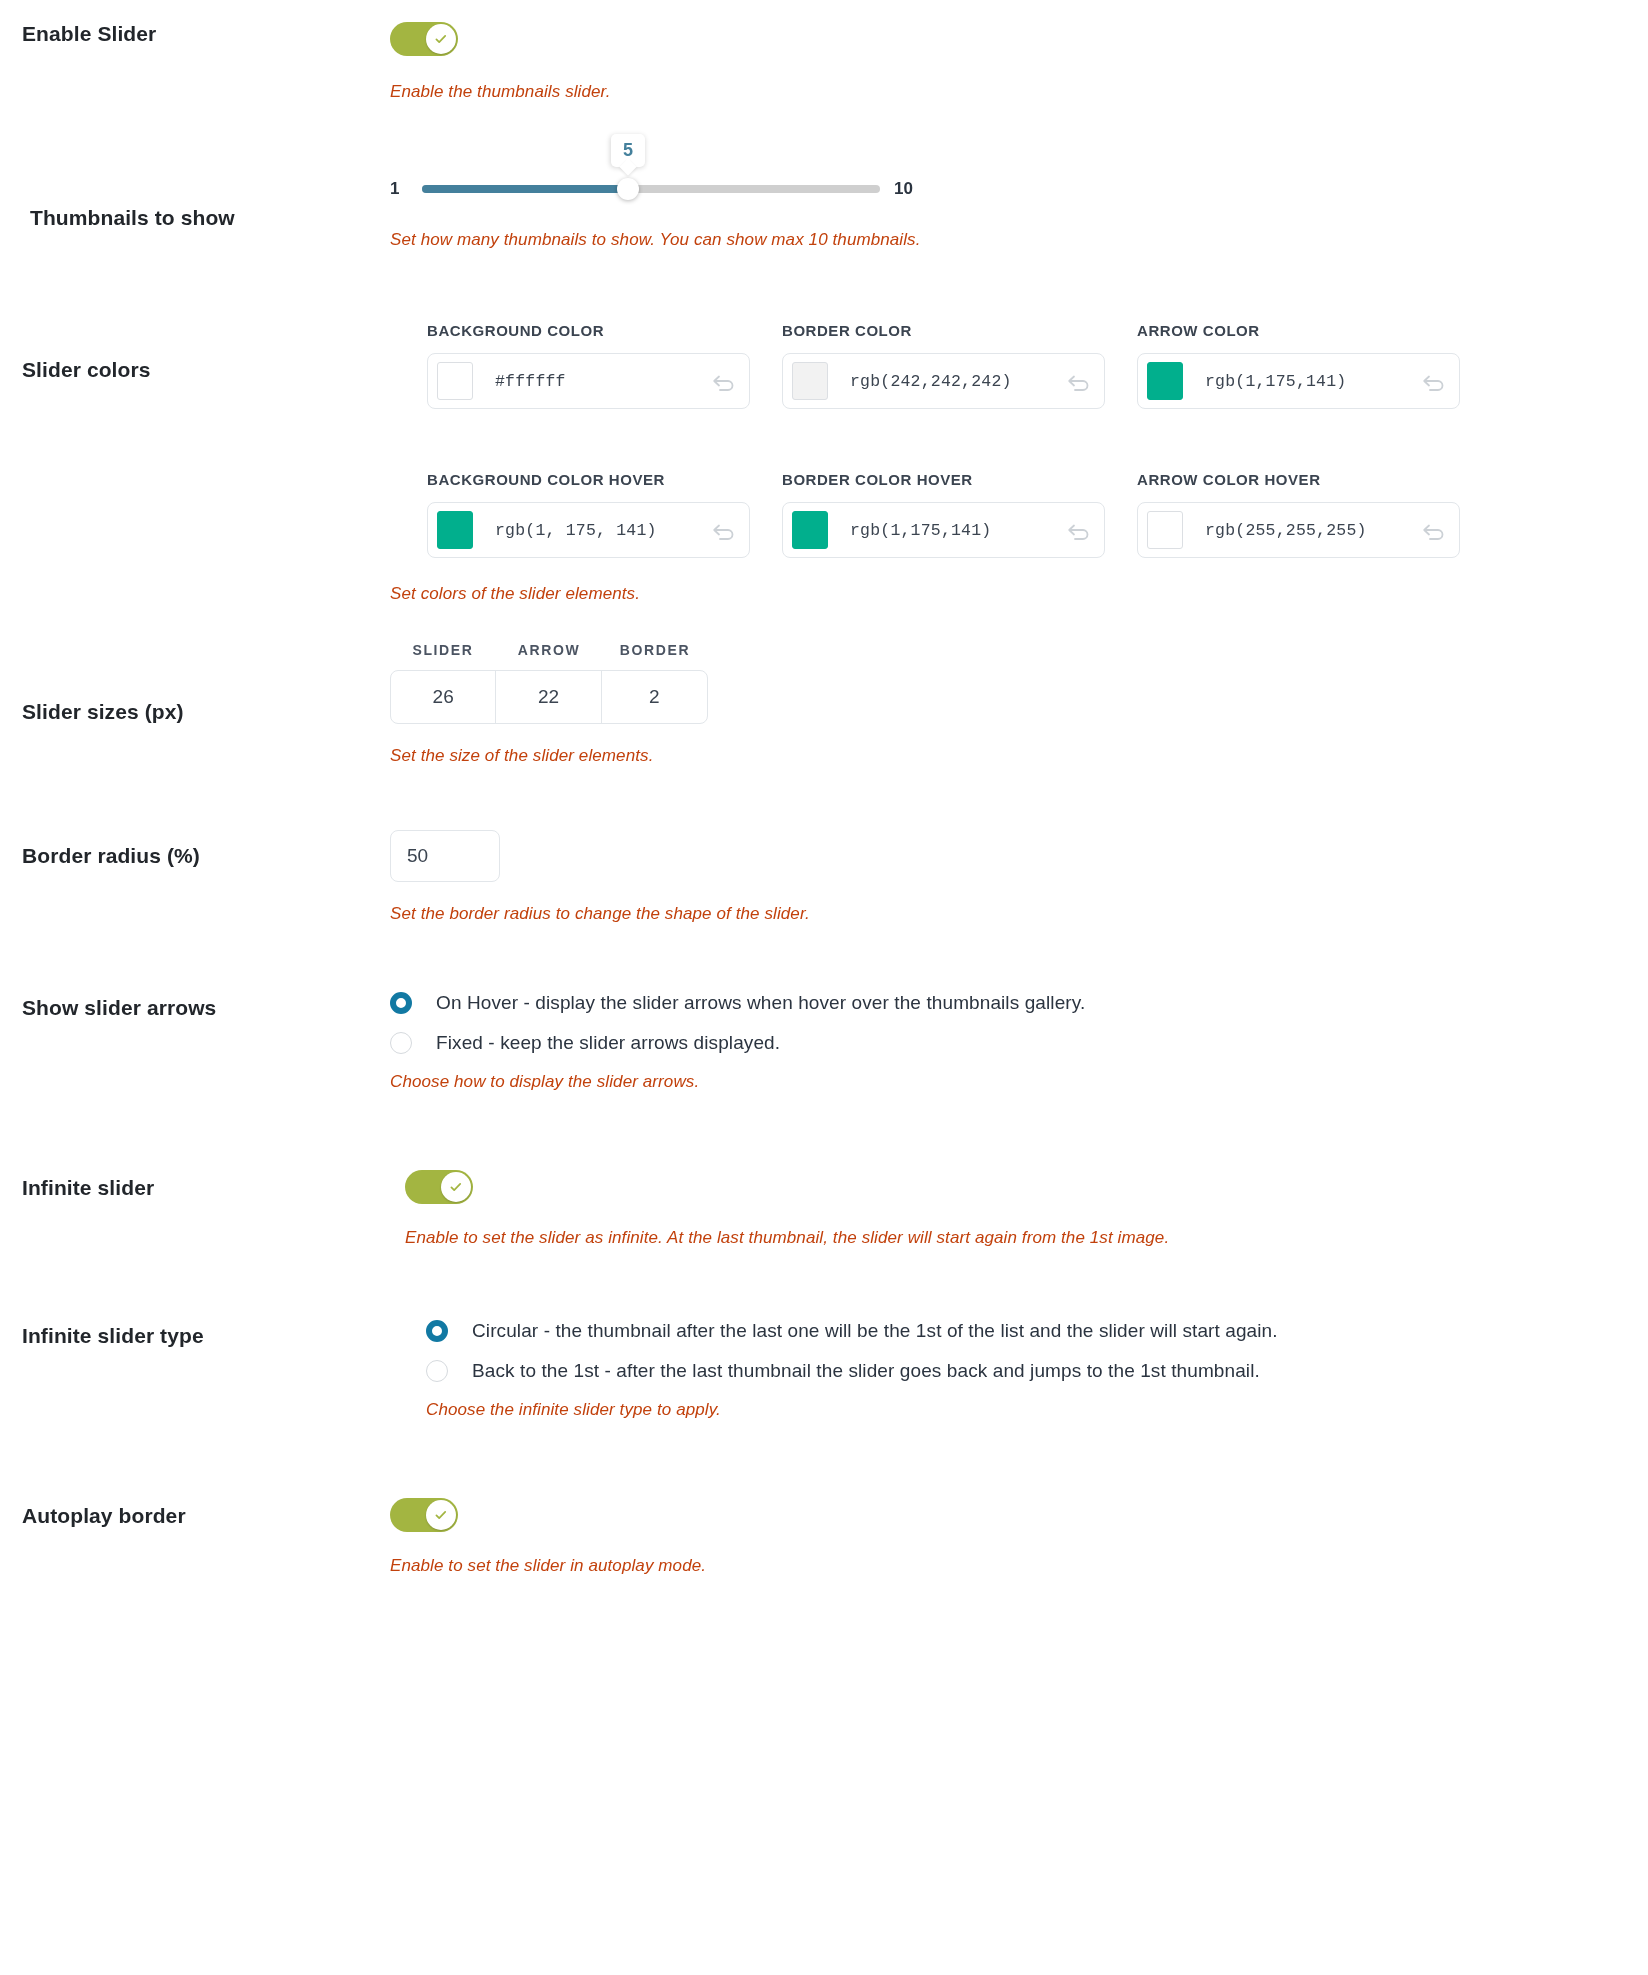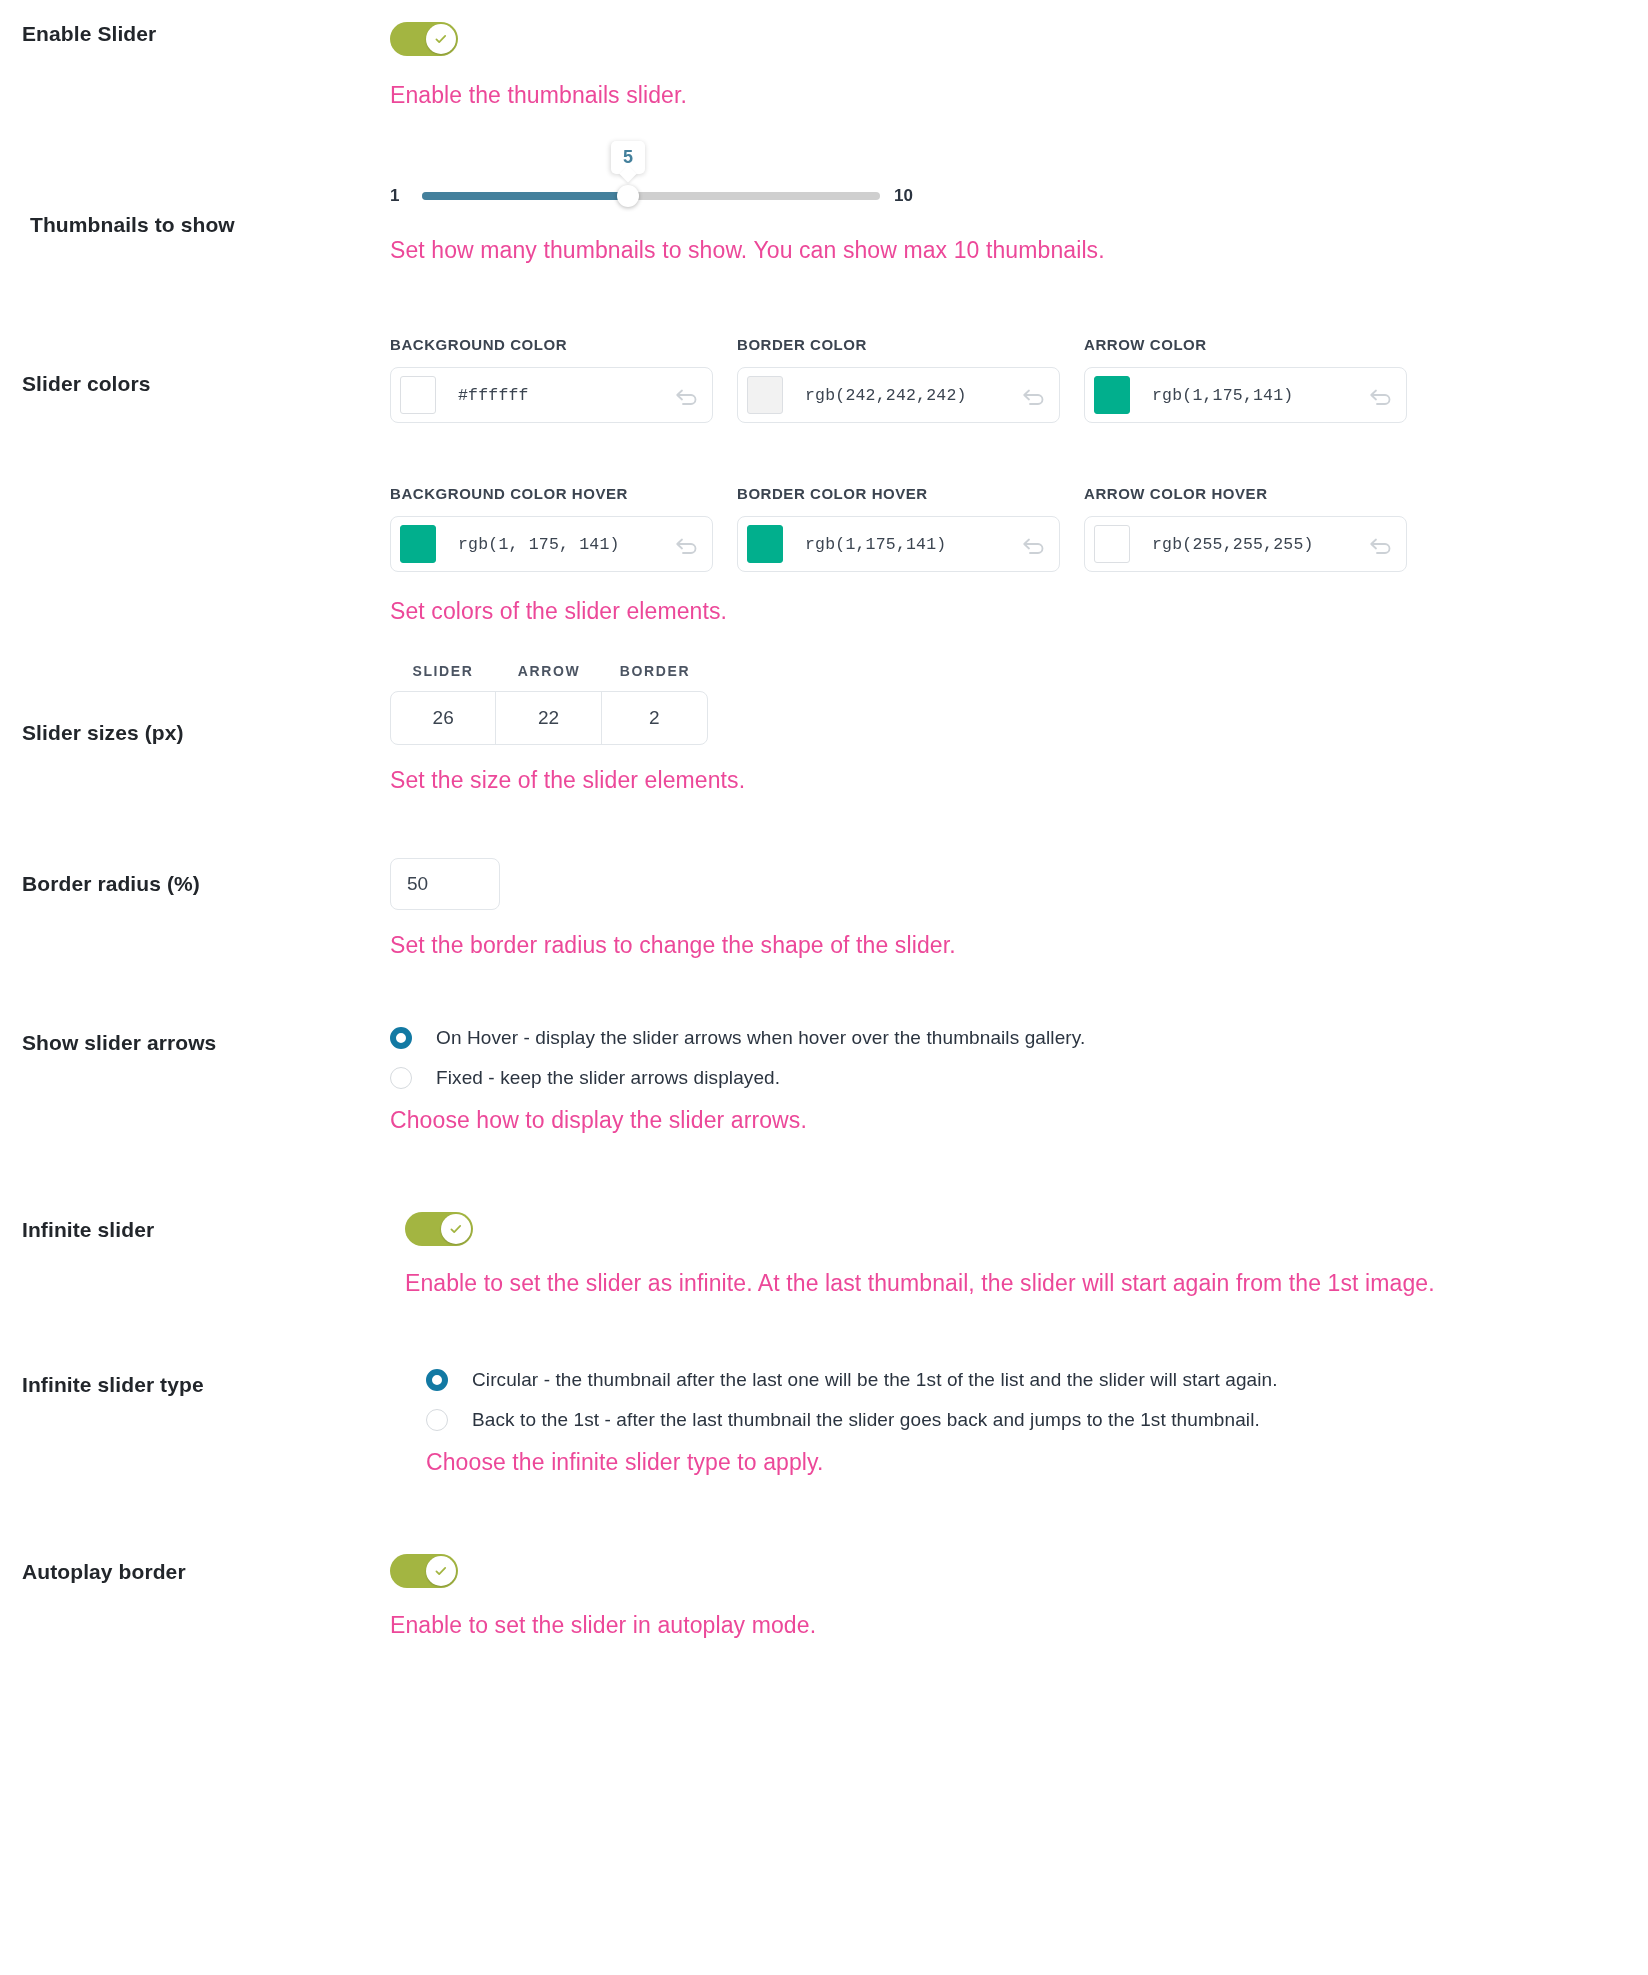--- a/index.html
+++ b/index.html
@@ -27,22 +27,23 @@
     font-size: 21px;
     font-weight: bold;
     color: #22262b;
     letter-spacing: .1px;
   }
   .row-field {
     flex: 1 1 auto;
     padding-right: 30px;
   }
   .desc {
-    font-size: 23px;
-    color: #ec4899;
+    font-size: 17px;
+    font-style: italic;
+    color: #c2410c;
     letter-spacing: .1px;
   }
 
   
   .toggle {
     width: 68px;
     height: 34px;
     border-radius: 18px;
     background: #a3b541;
     position: relative;
@@ -130,21 +131,22 @@
     margin-left: -6px;
     width: 12px; height: 12px;
     background: #ffffff;
     transform: rotate(45deg);
     box-shadow: 1px 1px 3px rgba(0,0,0,.10);
   }
 
   
   .color-grid {
     display: flex;
-    gap: 24px;
+    gap: 32px;
+    margin-left: 37px;
   }
   .color-cell { width: 323px; }
   .field-label {
     font-size: 15px;
     font-weight: bold;
     letter-spacing: .55px;
     color: #3b4450;
     text-transform: uppercase;
     margin-bottom: 14px;
   }

